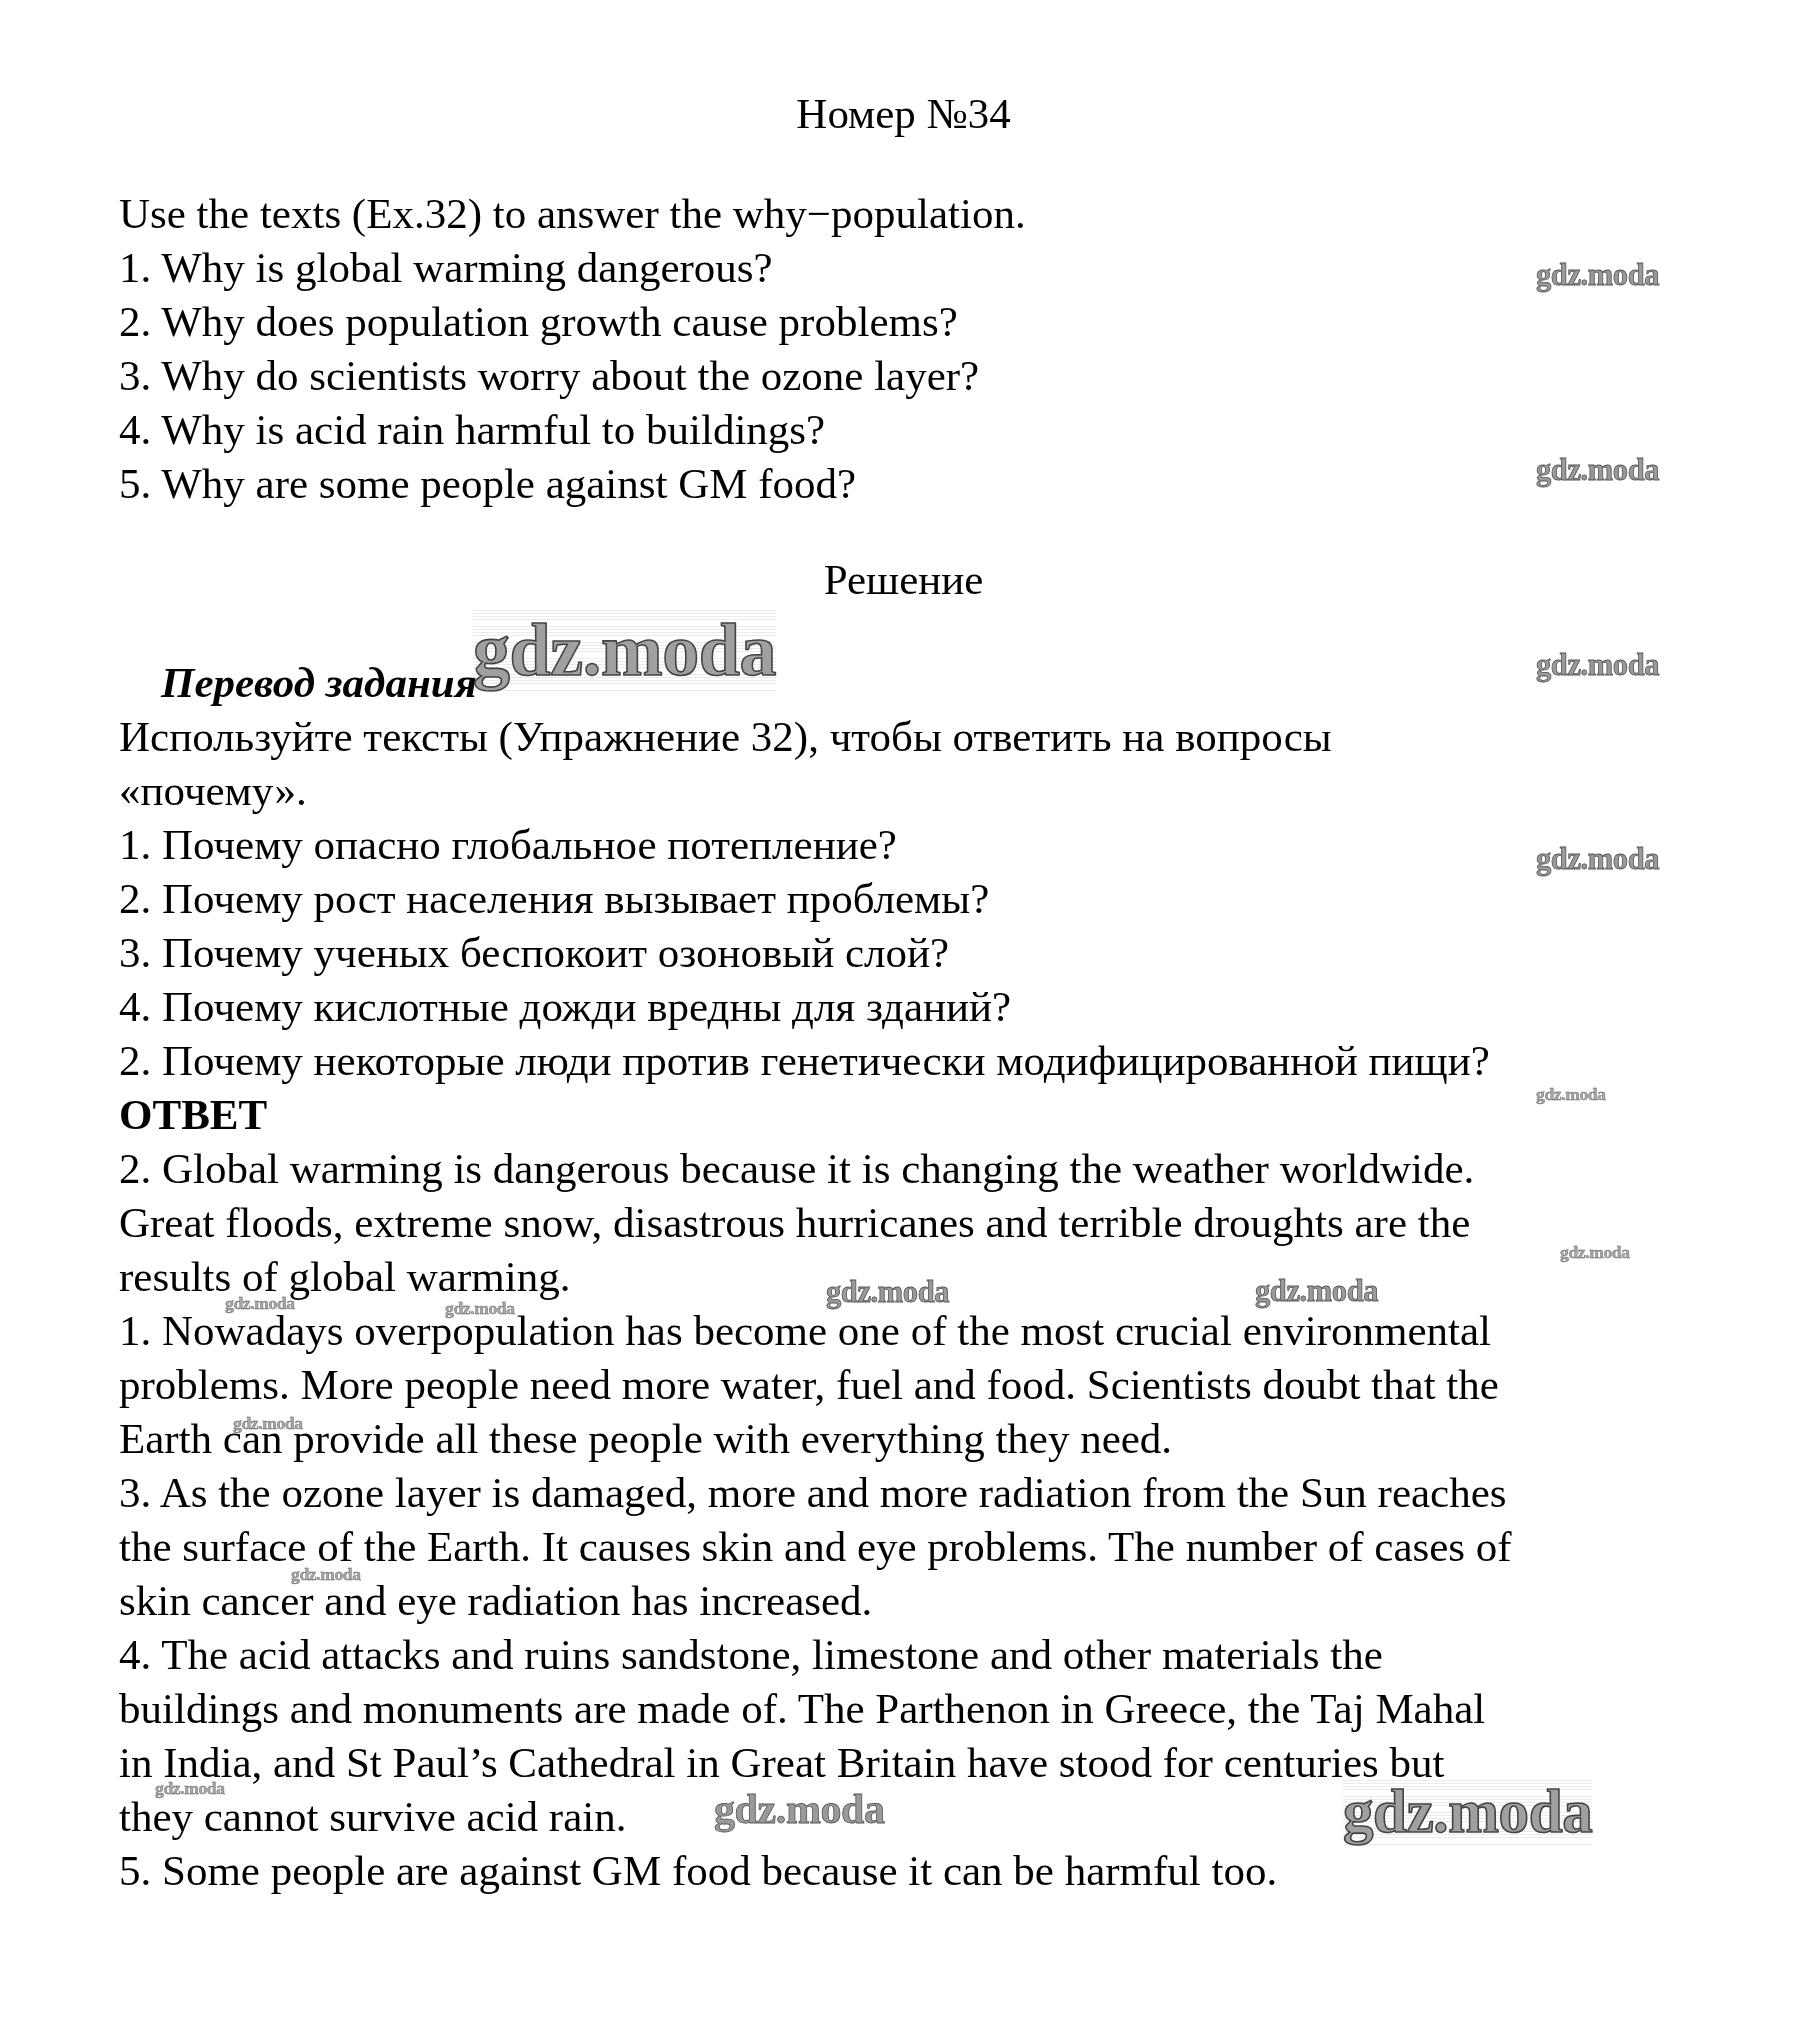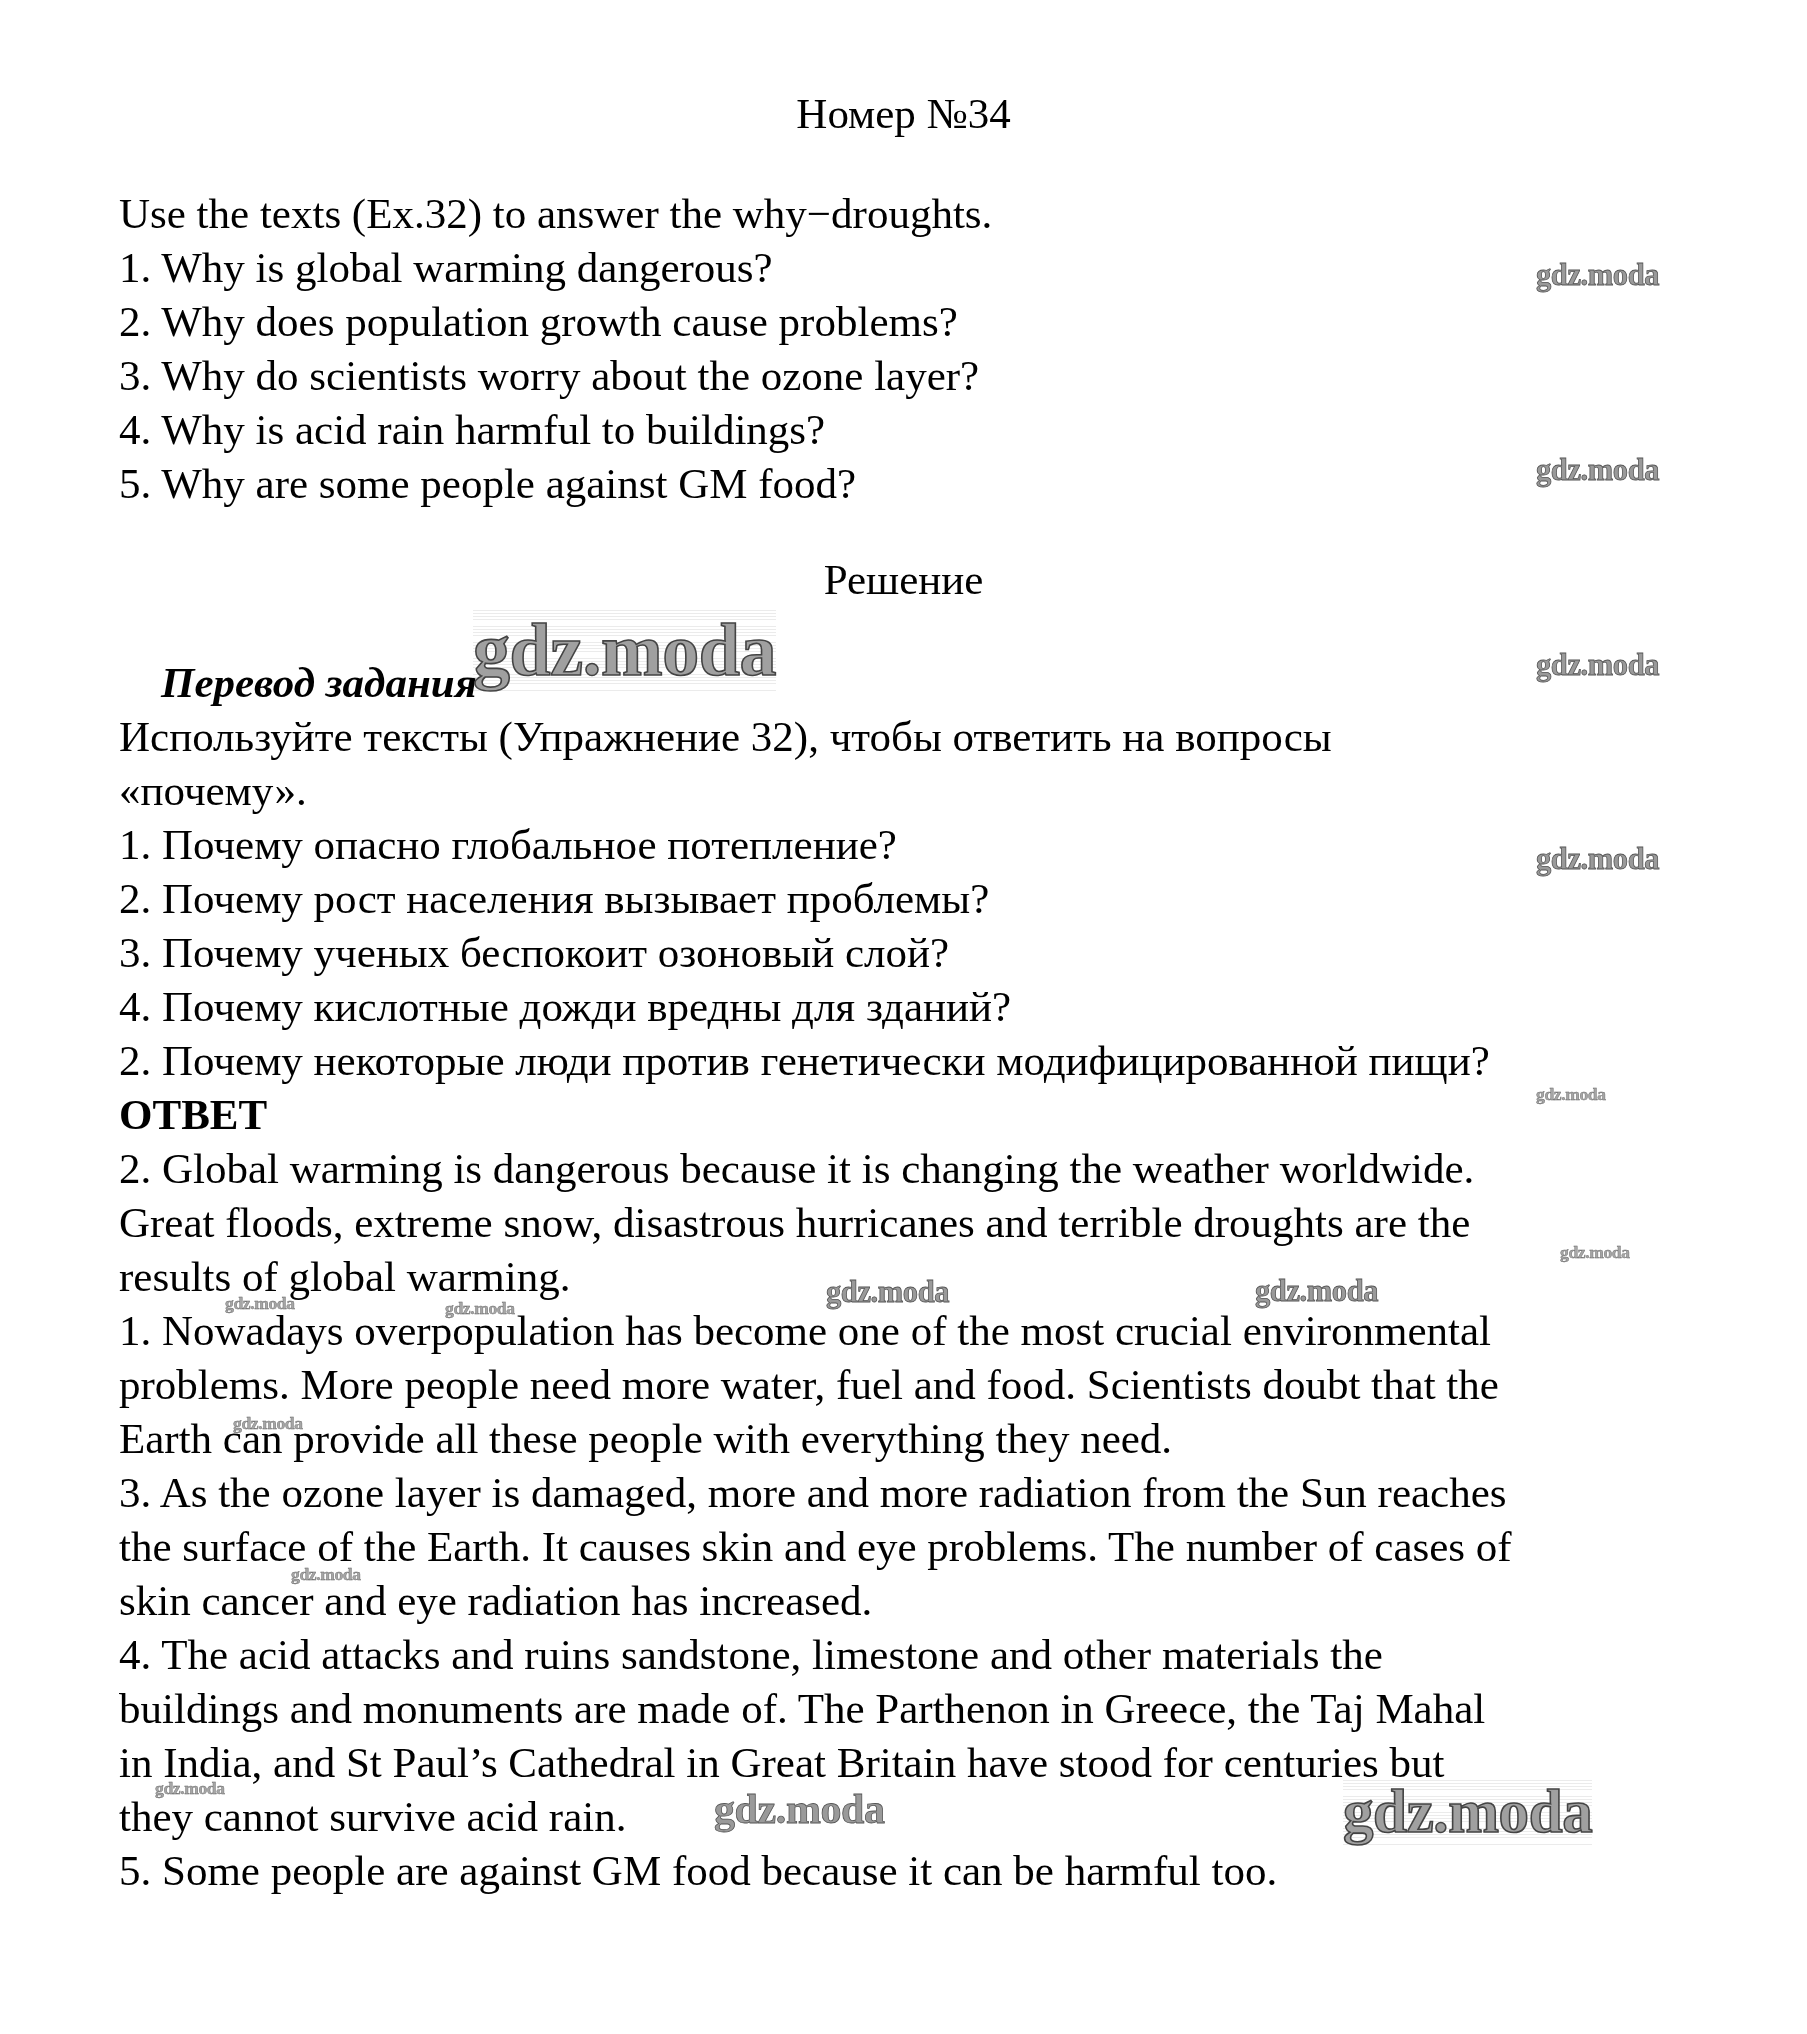--- a/index.html
+++ b/index.html
@@ -20,21 +20,21 @@
           background-image: repeating-linear-gradient(0deg, rgba(0,0,0,0.0) 0 2.4px, rgba(0,0,0,0.08) 2.4px 3.2px); }
 </style>
 </head>
 <body>
 
 <div class="page">
 
   <div class="title">Номер №34</div>
 
   <div class="block" style="top:187px;">
-    <div class="line">Use the texts (Ex.32) to answer the why−droughts.</div>
+    <div class="line">Use the texts (Ex.32) to answer the why−population.</div>
     <div class="line">1. Why is global warming dangerous?</div>
     <div class="line">2. Why does population growth cause problems?</div>
     <div class="line">3. Why do scientists worry about the ozone layer?</div>
     <div class="line">4. Why is acid rain harmful to buildings?</div>
     <div class="line">5. Why are some people against GM food?</div>
   </div>
 
   <div class="title" style="top:553px;">Решение</div>
 
   <div class="block" style="top:656px;">

